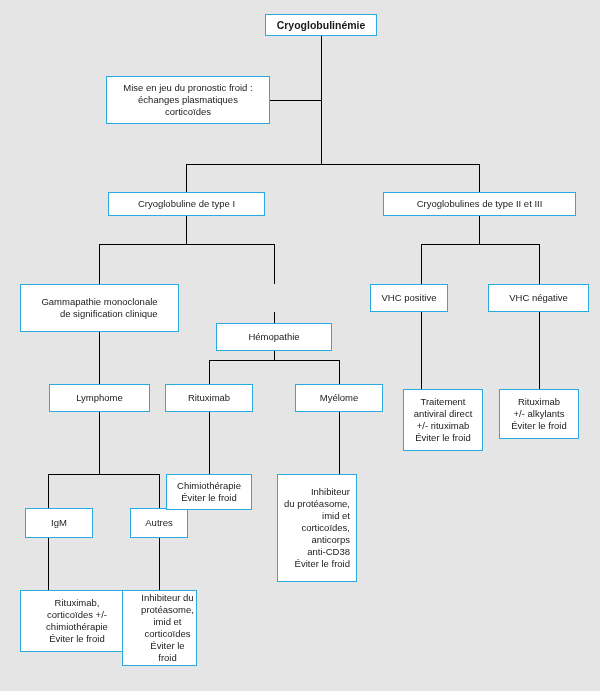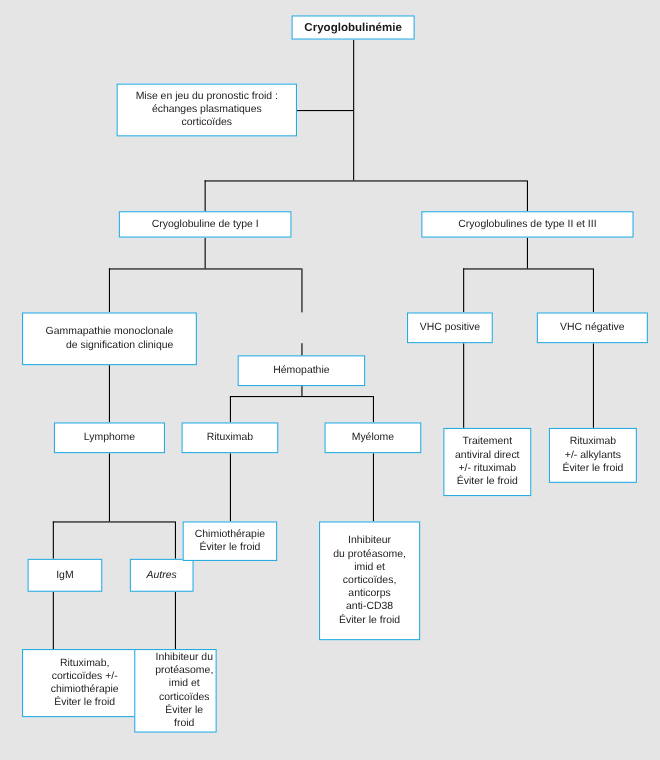--- a/index.html
+++ b/index.html
@@ -121,26 +121,26 @@
 antiviral direct
 +/- rituximab
 Éviter le froid</div>
 
   <div class="node" style="left:499px; top:389px; width:80px; height:50px;">Rituximab
 +/- alkylants
 Éviter le froid</div>
 
   <div class="node" style="left:25px; top:508px; width:68px; height:30px;">IgM</div>
 
-  <div class="node" style="left:118px; top:508px; width:58px; height:30px;font-style:italic;">Autres</div>
+  <div class="node" style="left:130px; top:508px; width:58px; height:30px;">Autres</div>
 
   <div class="node" style="left:166px; top:474px; width:86px; height:36px;">Chimiothérapie
 Éviter le froid</div>
 
-  <div class="node" style="left:290px; top:474px; width:92px; height:108px;">Inhibiteur
+  <div class="node" style="left:277px; top:474px; width:80px; height:108px;text-align:right;">Inhibiteur
 du protéasome,
 imid et
 corticoïdes,
 anticorps
 anti-CD38
 Éviter le froid</div>
 
   <div class="node" style="left:20px; top:590px; width:114px; height:62px;">Rituximab,
 corticoïdes +/-
 chimiothérapie

